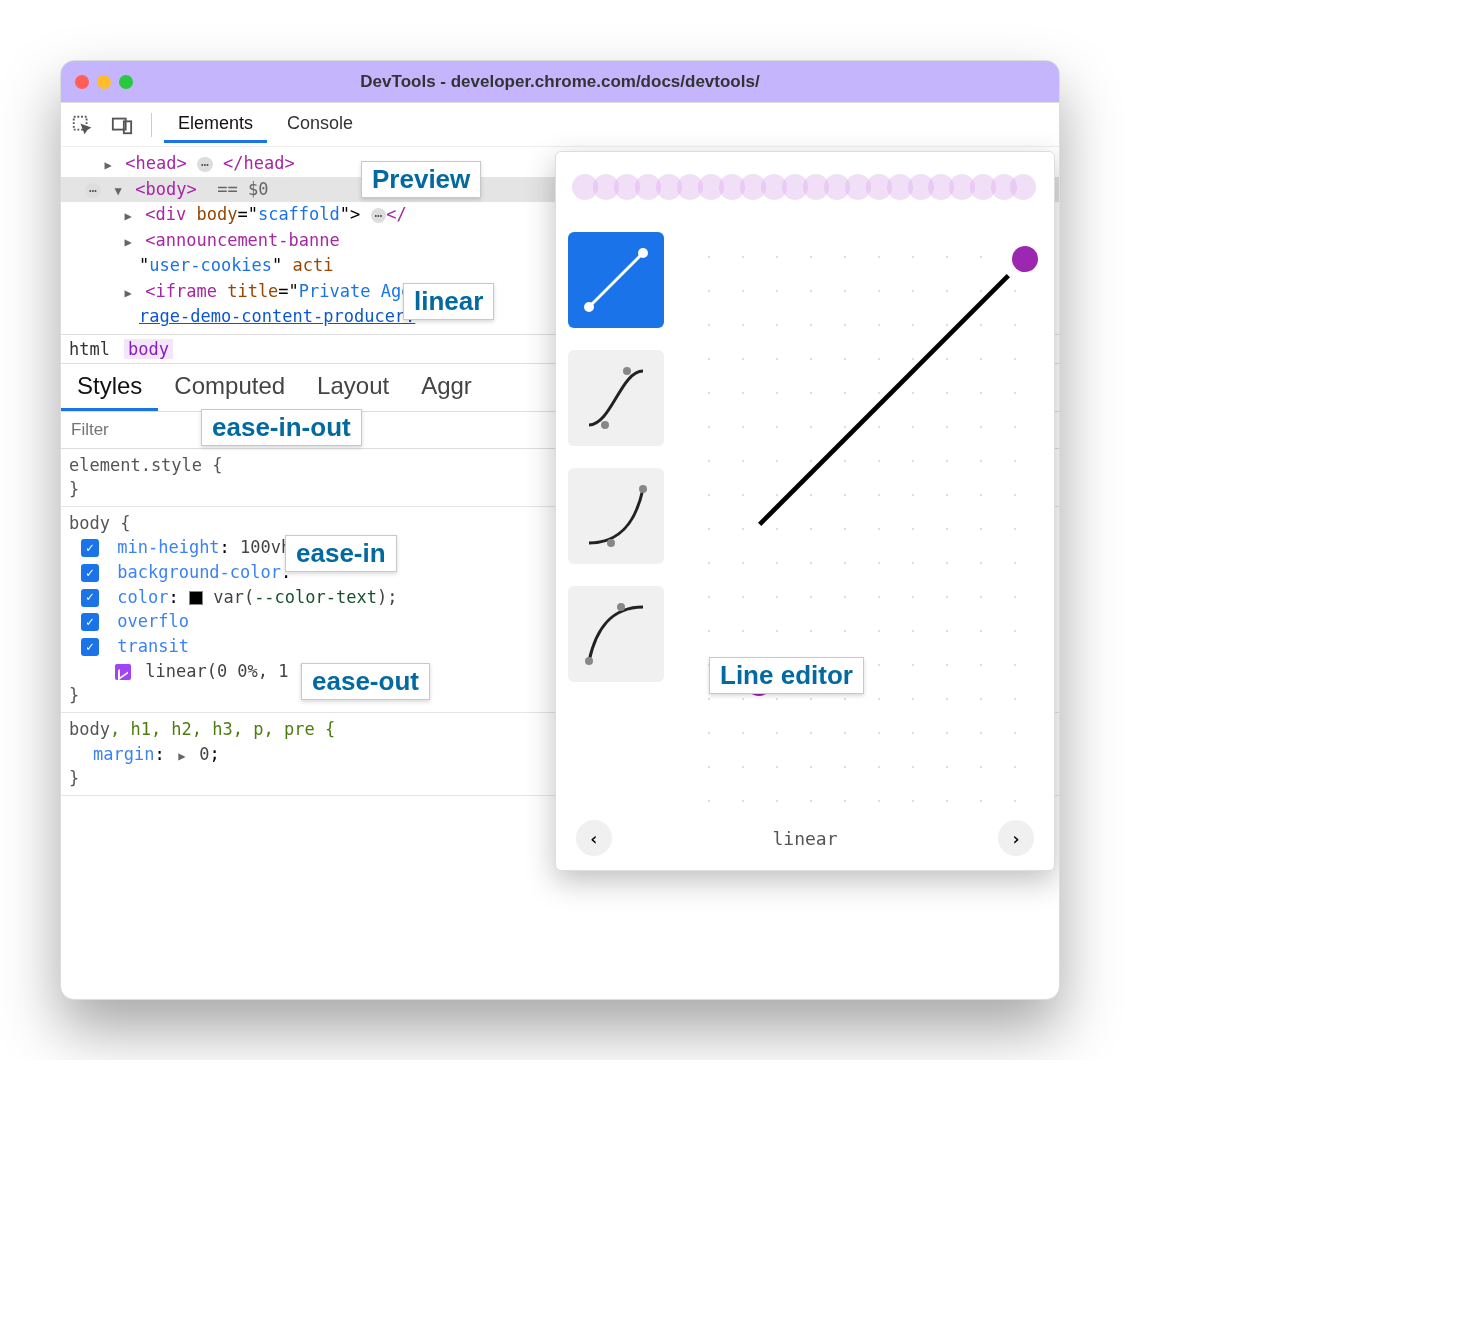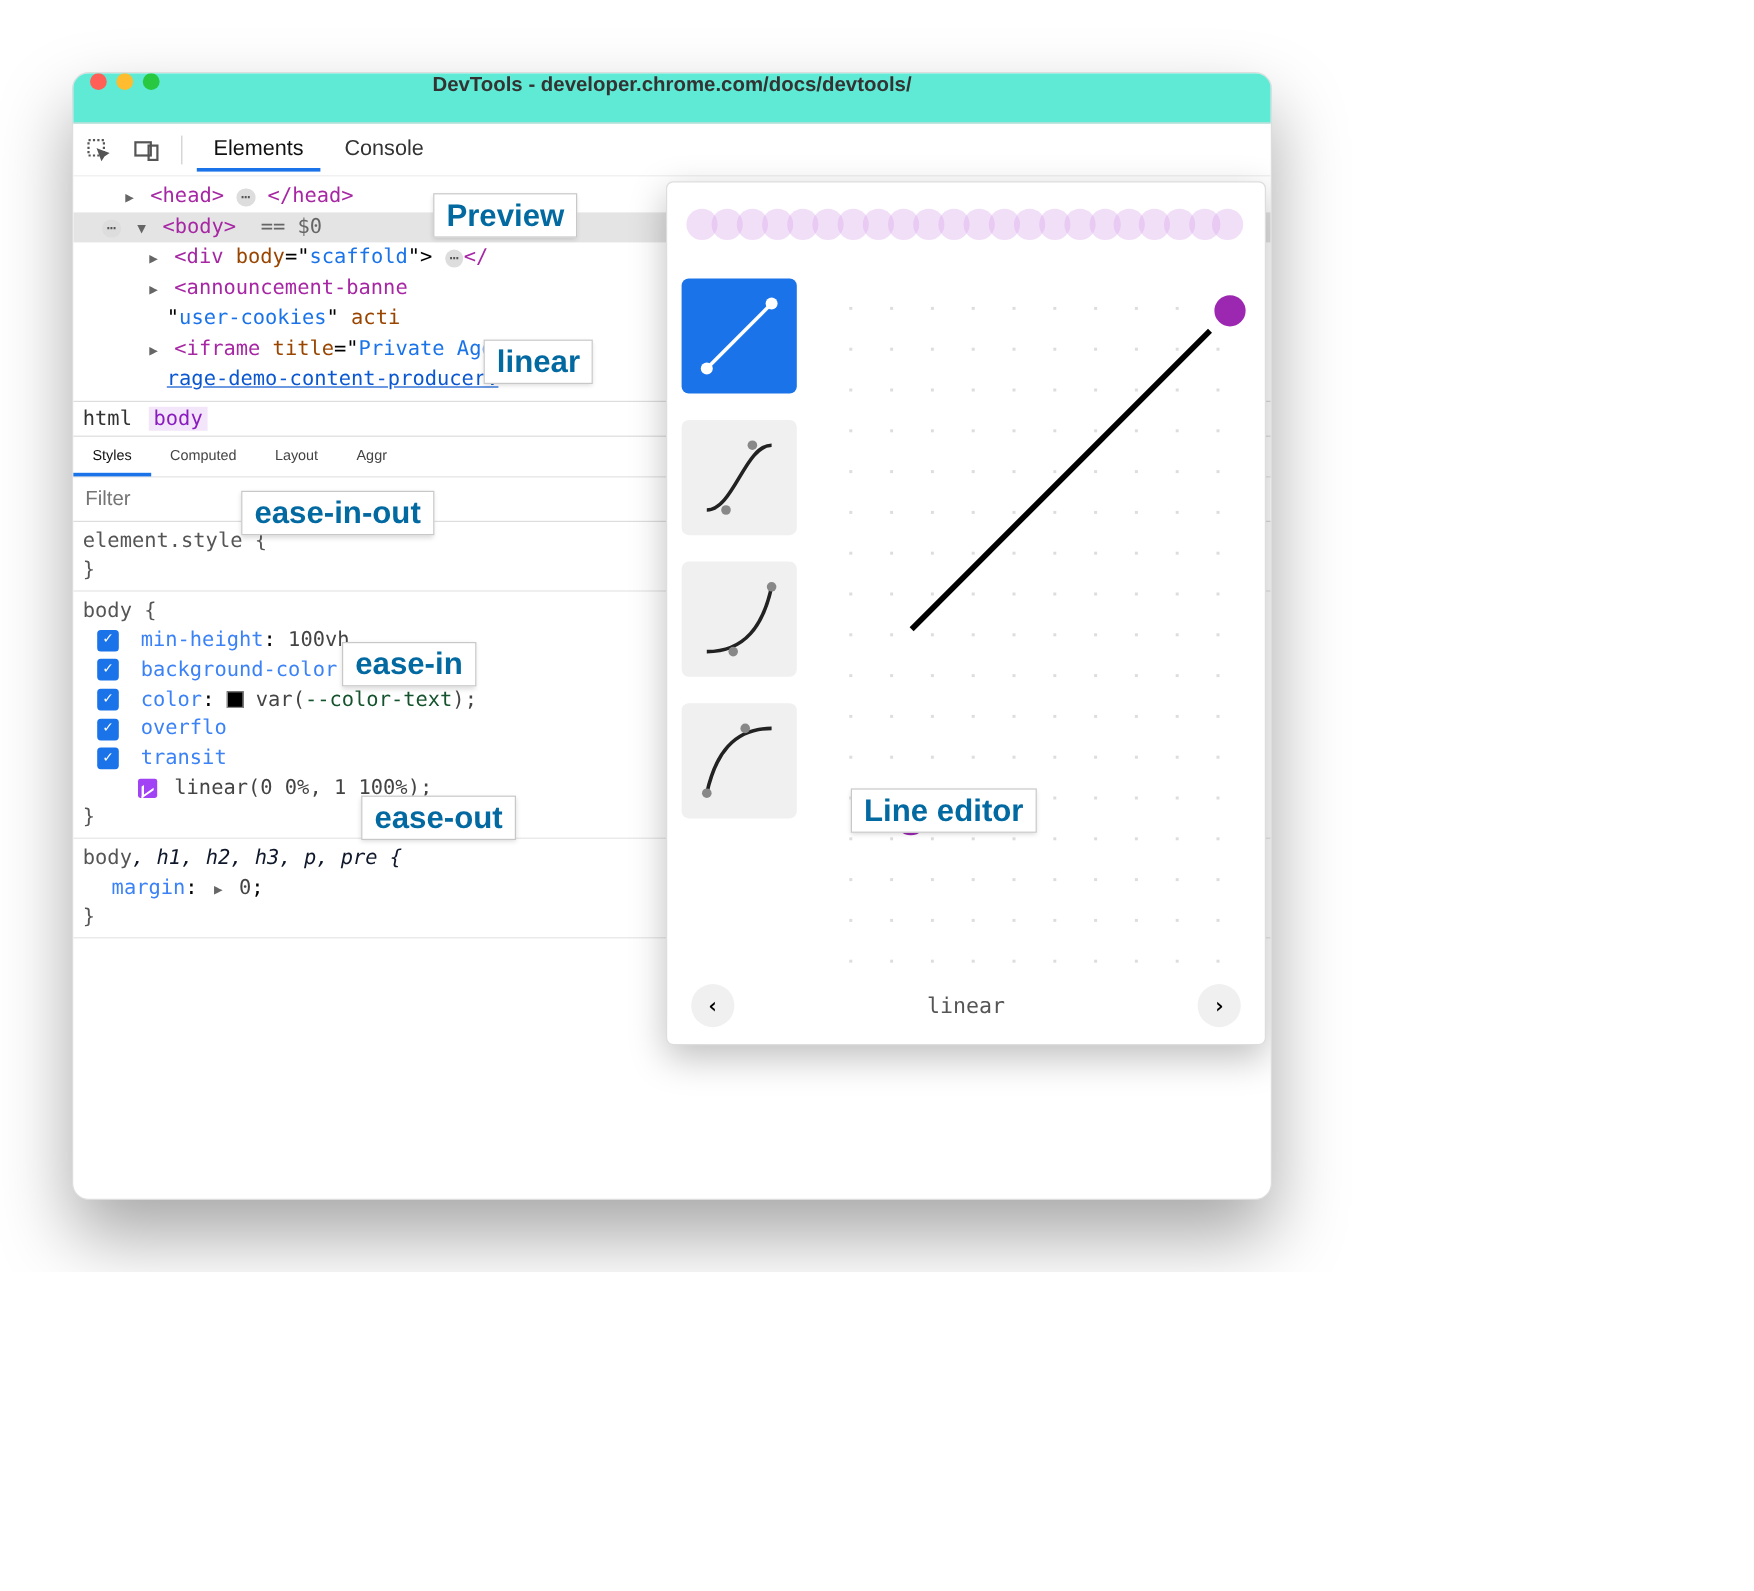--- a/index.html
+++ b/index.html
@@ -13,23 +13,24 @@
     height: 940px;
     border: 1px solid #ddd;
     border-radius: 14px;
     overflow: hidden;
     box-shadow: 0 30px 60px rgba(0,0,0,.35);
     background: #fff;
     position: relative;
   }
   .titlebar {
     height: 42px;
-    background: #5eead4;
+    background: #c4b5fd;
     border-bottom: 1px solid #ddd;
     display: flex;
+    align-items: center;
     padding: 0 14px;
     position: relative;
   }
   .dots { display: flex; gap: 8px; }
   .dot { width: 14px; height: 14px; border-radius: 50%; }
   .dot.red { background:#ff5f57; } .dot.yellow{background:#febc2e;} .dot.green{background:#28c840;}
   .title-text { position:absolute; left:0; right:0; text-align:center; font-weight:600; font-size:17px; color:#333;}
   
   
   .toolbar{ height:44px; display:flex; align-items:center; padding:0 4px; border-bottom:1px solid #eee; gap:6px;}
@@ -51,38 +52,38 @@
   .attv{color:#1a73e8;}
   .eq{color:#666;}
   .ellips{ background:#ddd; border-radius:8px; padding:0 4px; color:#555; font-size:13px;}
   .urlish{ color:#0b57d0; text-decoration:underline;}
   
   .breadcrumbs{ border-top:1px solid #ddd; border-bottom:1px solid #ddd; padding:4px 8px; display:flex; gap:14px; font-size:17px;}
   .crumb{ color:#333;}
   .crumb.active{ color:#8a1bbf; background:#f3e6fb; padding:0 4px;}
   
   .subtabs{ display:flex; border-bottom:1px solid #ddd;}
-  .subtab{ padding:8px 16px; font-size:12px; color:#444; font-family:-apple-system,sans-serif;}
+  .subtab{ padding:8px 16px; font-size:24px; color:#444; font-family:-apple-system,sans-serif;}
   .subtab.active{ color:#111; border-bottom:3px solid #1a73e8;}
   
   .filter{ width:100%; border:none; padding:8px 10px; font-size:17px; color:#888; border-bottom:1px solid #ddd; font-family:-apple-system,sans-serif;}
   
   .rules{ padding:4px 0; border-bottom:1px solid #e5e5e5;}
   .rule-line{ padding:0 8px; line-height:1.45;}
   .sel-txt{ color:#555;}
   .prop{ color:#3b82f6;}
   .val{ color:#444;}
   .cssvar{ color:#14532d;}
   .cbox{ display:inline-flex; width:18px; height:18px; background:#1a73e8; border-radius:3px; vertical-align:middle; margin-right:8px; align-items:center; justify-content:center;}
   .cbox::after{ content:"✓"; color:#fff; font-size:13px; font-weight:bold;}
   .swatch{ display:inline-block; width:14px; height:14px; vertical-align:middle; background:#000; border:1px solid #888;}
   .easing-swatch{ display:inline-block; width:16px; height:16px; background:#a142f4; border-radius:2px; vertical-align:middle; margin-right:4px; position:relative;}
   .easing-swatch::after{ content:""; position:absolute; left:3px; top:3px; right:3px; bottom:3px; border-bottom:2px solid #fff; border-left:2px solid #fff; transform:skewY(-35deg);} 
   .source-link{ float:right; color:#555; text-decoration:underline; padding-right:10px;}
-  .sel2 { color:#0f172a;font-style:italic;}
+  .sel2 { color:#4d7c0f;}
 
   
   .popover{
     position:absolute;
     top:90px; right:4px;
     width:500px; height:720px;
     background:#fff;
     border:1px solid #ddd;
     border-radius:6px;
     box-shadow:0 10px 30px rgba(0,0,0,.25);

